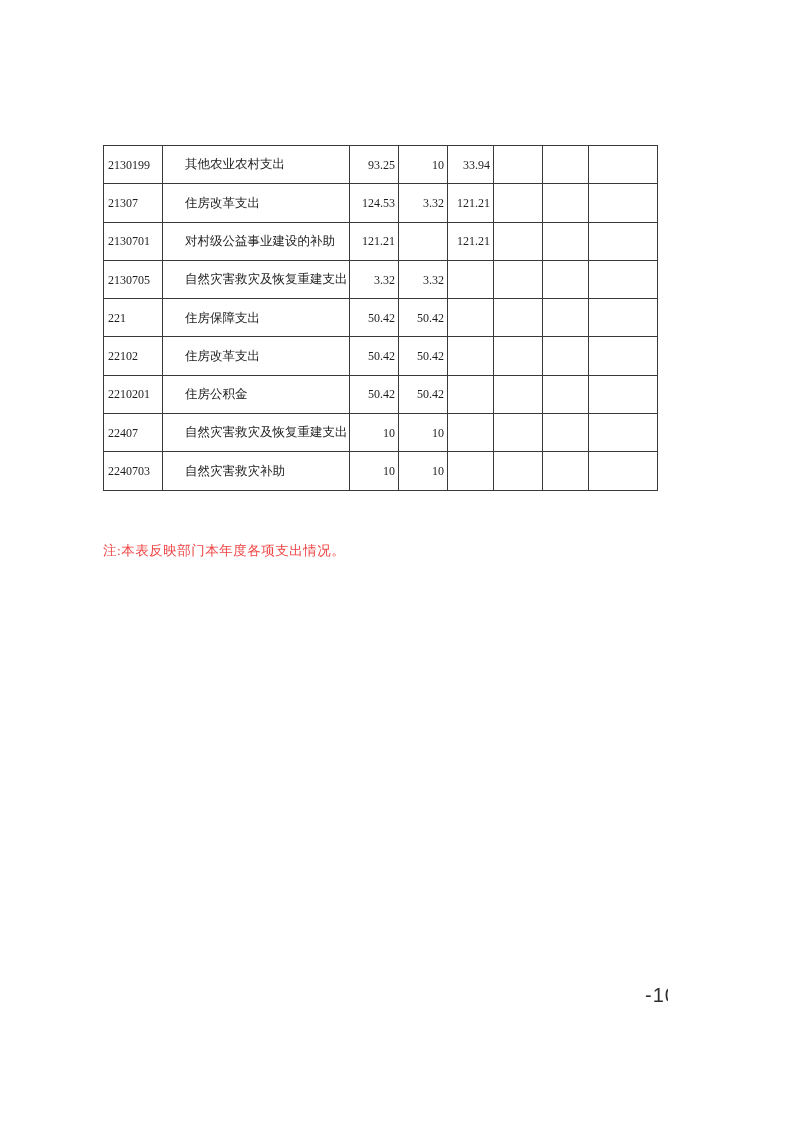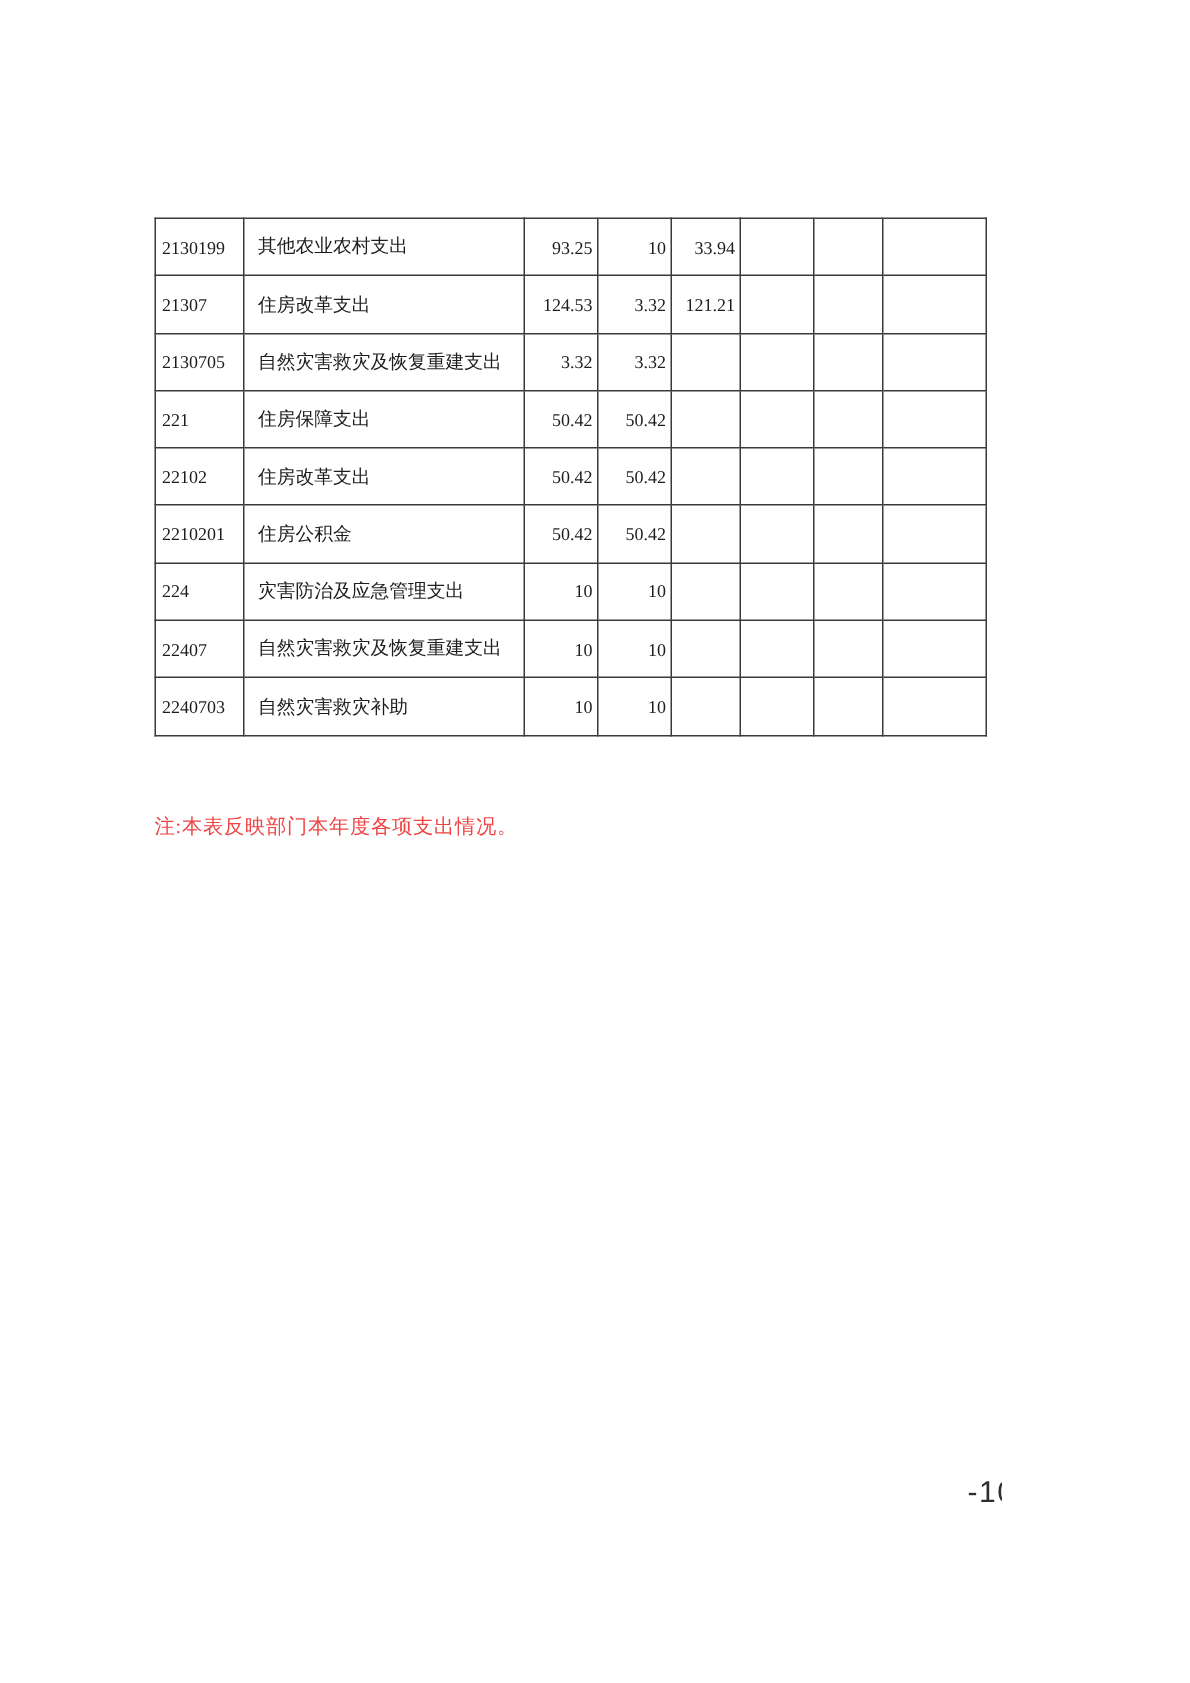--- a/index.html
+++ b/index.html
@@ -35,21 +35,21 @@
     vertical-align: middle;
     color: #1d1d1d;
   }
   table.budget-table td.code {
     text-align: left;
     padding-left: 4px;
     font-size: 12px;
   }
   table.budget-table td.name {
     text-align: left;
-    padding-left: 9px;
+    padding-left: 22px;
   }
   table.budget-table td.num {
     text-align: right;
     padding-right: 3px;
     font-size: 12px;
   }
   col.c-code { width: 59px; }
   col.c-name { width: 187px; }
   col.c-n1 { width: 49px; }
   col.c-n2 { width: 49px; }
@@ -106,20 +106,30 @@
           <td class="code">21307</td>
           <td class="name">住房改革支出</td>
           <td class="num">124.53</td>
           <td class="num">3.32</td>
           <td class="num">121.21</td>
           <td class="num"></td>
           <td class="num"></td>
           <td class="num"></td>
         </tr>
         <tr>
+          <td class="code">2130701</td>
+          <td class="name">对村级公益事业建设的补助</td>
+          <td class="num">121.21</td>
+          <td class="num"></td>
+          <td class="num">121.21</td>
+          <td class="num"></td>
+          <td class="num"></td>
+          <td class="num"></td>
+        </tr>
+        <tr>
           <td class="code">2130705</td>
           <td class="name">自然灾害救灾及恢复重建支出</td>
           <td class="num">3.32</td>
           <td class="num">3.32</td>
           <td class="num"></td>
           <td class="num"></td>
           <td class="num"></td>
           <td class="num"></td>
         </tr>
         <tr>
@@ -146,30 +156,20 @@
           <td class="code">2210201</td>
           <td class="name">住房公积金</td>
           <td class="num">50.42</td>
           <td class="num">50.42</td>
           <td class="num"></td>
           <td class="num"></td>
           <td class="num"></td>
           <td class="num"></td>
         </tr>
         <tr>
-          <td class="code">224</td>
-          <td class="name">灾害防治及应急管理支出</td>
-          <td class="num">10</td>
-          <td class="num">10</td>
-          <td class="num"></td>
-          <td class="num"></td>
-          <td class="num"></td>
-          <td class="num"></td>
-        </tr>
-        <tr>
           <td class="code">22407</td>
           <td class="name">自然灾害救灾及恢复重建支出</td>
           <td class="num">10</td>
           <td class="num">10</td>
           <td class="num"></td>
           <td class="num"></td>
           <td class="num"></td>
           <td class="num"></td>
         </tr>
         <tr>

